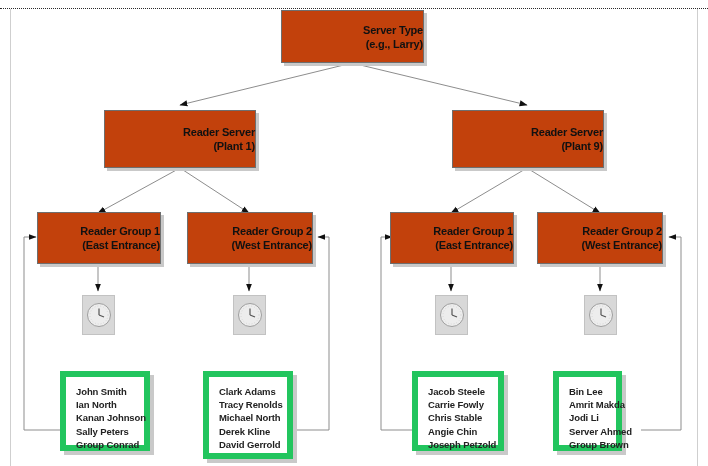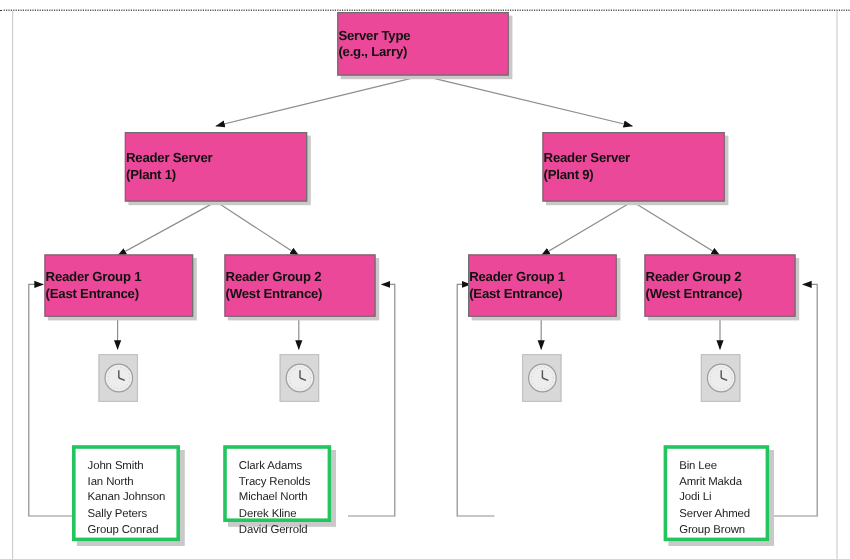--- a/index.html
+++ b/index.html
@@ -19,44 +19,45 @@
   .vrule{position:absolute;top:9px;width:0;height:457px;border-left:1px solid #cfcfcf;}
   .vrule.left{left:10px;}
   .vrule.right{left:697px;}
 
   
   svg.links{position:absolute;left:0;top:0;width:708px;height:466px;}
 
   
   .node{
     position:absolute;
-    background:#ec4899;
+    background:#c2410c;
     border:1px solid #6e6e6e;
     box-shadow:3px 3px 0 0 #c9c9c9;
     box-sizing:border-box;
     display:flex;flex-direction:column;
-    align-items:flex-start;justify-content:center;
+    align-items:flex-end;justify-content:center;
     color:#111;
   }
   .node .ln{
     font-weight:bold;
     font-size:11px;
     line-height:14px;
     white-space:nowrap;
     letter-spacing:-0.2px;
   }
 
   
   .listcard{
     position:absolute;
     background:#ffffff;
-    border:3px solid #22c55e;
+    border:6px solid #22c55e;
     box-shadow:4px 4px 0 0 #c9c9c9;
     box-sizing:border-box;
     padding:8px 0 8px 10px;
+    font-weight:bold;
   }
   .listcard .person{
     font-size:9.5px;
     line-height:13.2px;
     color:#222;
     white-space:nowrap;
     letter-spacing:-0.1px;
   }
 
   
@@ -182,30 +183,37 @@
   </div>
 
   <div class="listcard" style="left:60px;top:371px;width:90px;height:80px;">
     <div class="person">John Smith</div>
     <div class="person">Ian North</div>
     <div class="person">Kanan Johnson</div>
     <div class="person">Sally Peters</div>
     <div class="person">Group Conrad</div>
   </div>
 
-  <div class="listcard" style="left:186px;top:371px;width:90px;height:64px;">
+  <div class="listcard" style="left:203px;top:371px;width:90px;height:88px;">
     <div class="person">Clark Adams</div>
     <div class="person">Tracy Renolds</div>
     <div class="person">Michael North</div>
     <div class="person">Derek Kline</div>
     <div class="person">David Gerrold</div>
   </div>
 
-
-  <div class="listcard" style="left:553px;top:371px;width:88px;height:80px;">
+  <div class="listcard" style="left:412px;top:371px;width:92px;height:80px;">
+    <div class="person">Jacob Steele</div>
+    <div class="person">Carrie Fowly</div>
+    <div class="person">Chris Stable</div>
+    <div class="person">Angie Chin</div>
+    <div class="person">Joseph Petzold</div>
+  </div>
+
+  <div class="listcard" style="left:553px;top:371px;width:69px;height:80px;">
     <div class="person">Bin Lee</div>
     <div class="person">Amrit Makda</div>
     <div class="person">Jodi Li</div>
     <div class="person">Server Ahmed</div>
     <div class="person">Group Brown</div>
   </div>
 
 </div>
 
 </body></html>

